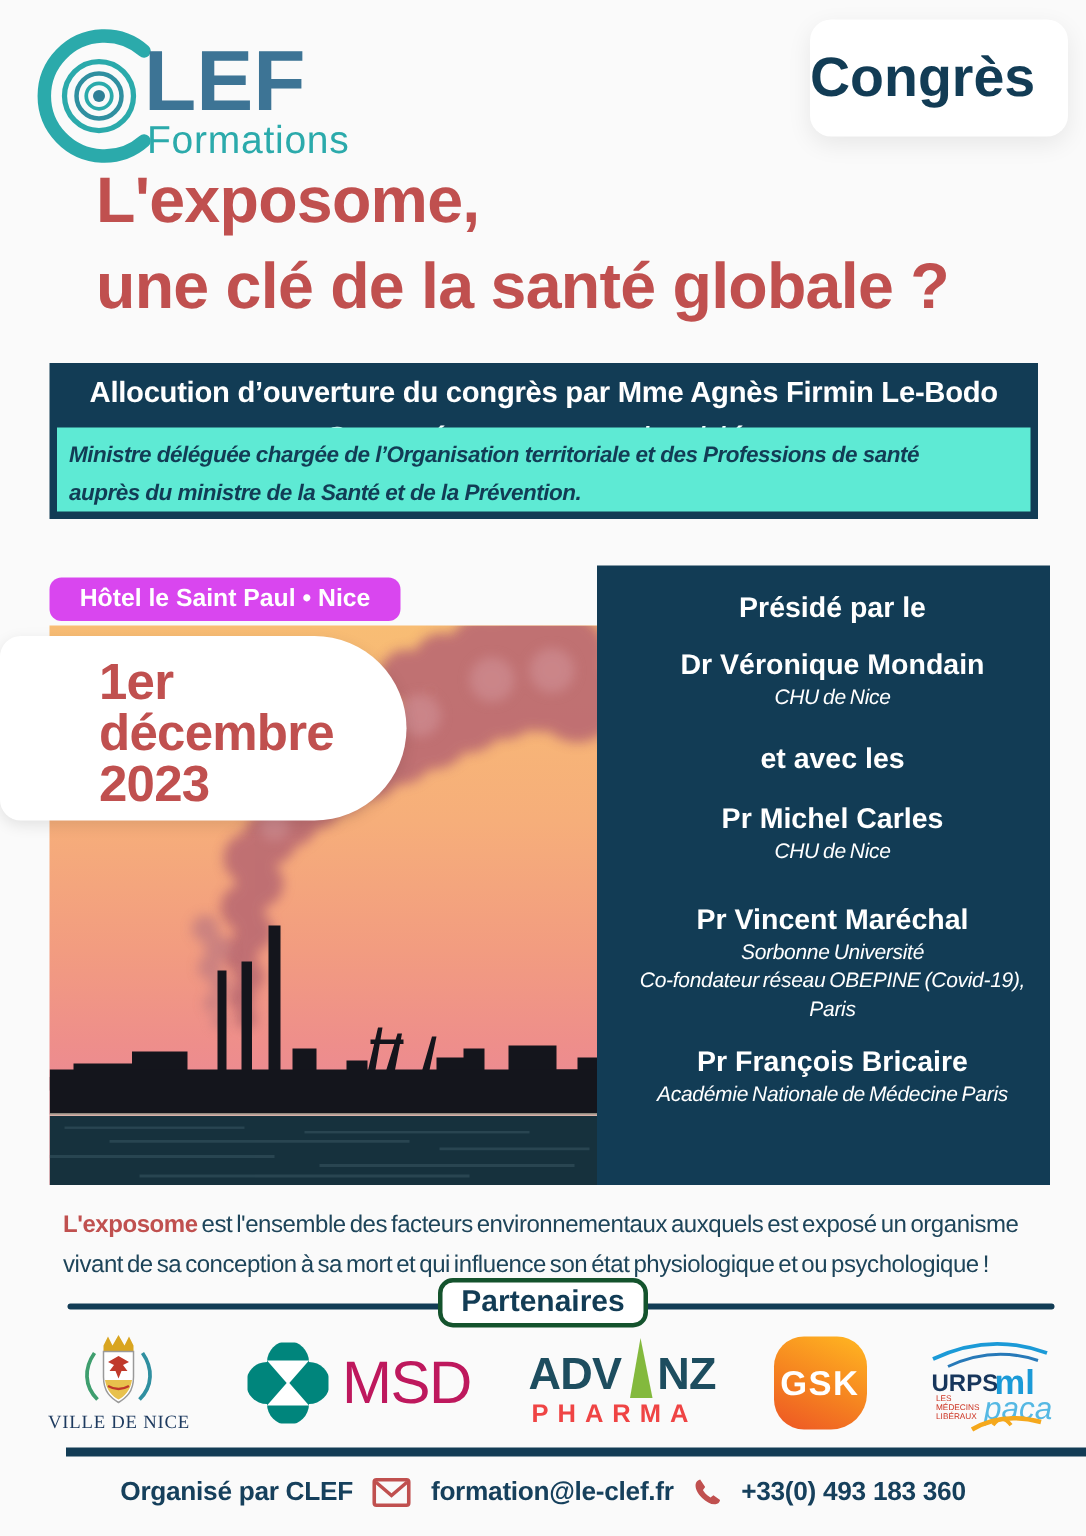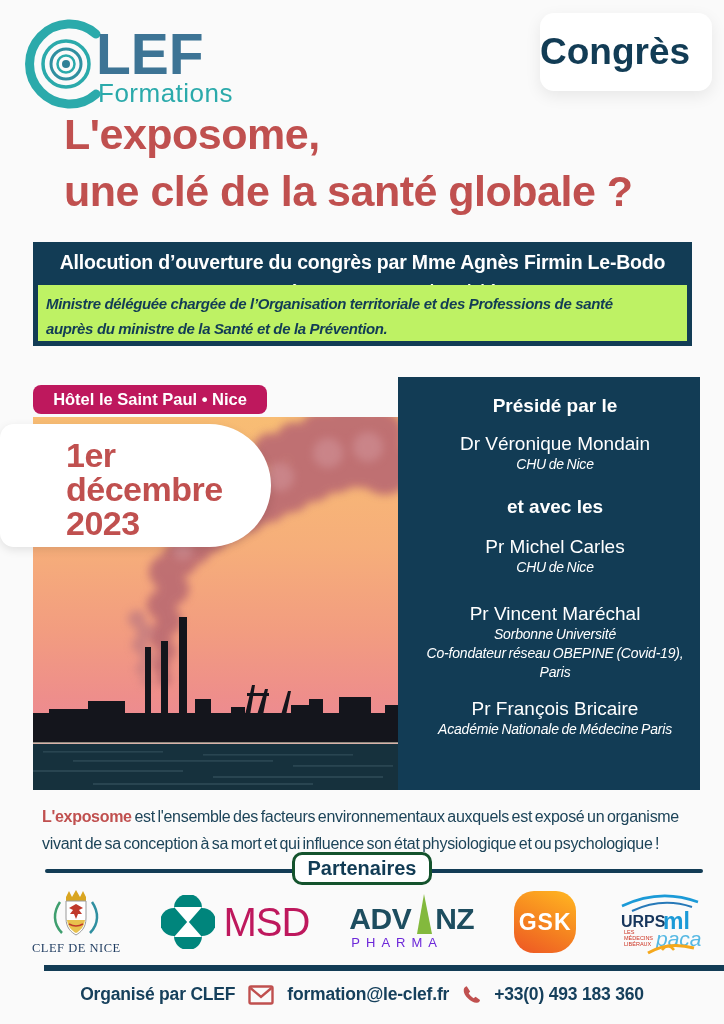--- a/index.html
+++ b/index.html
@@ -12,59 +12,59 @@
   .brand-sub{position:absolute;left:84px;top:66px;font-size:26px;color:#2baaab;letter-spacing:.5px;}
   .congres{position:absolute;left:540px;top:13px;width:172px;height:78px;background:#fff;border-radius:14px;
            box-shadow:0 5px 16px rgba(0,0,0,.08);display:flex;align-items:center;}
   .congres span{font-size:37px;font-weight:700;color:#123c55;}
   
   .title{position:absolute;left:64px;top:106px;color:#c0504f;font-weight:700;font-size:43px;line-height:57px;letter-spacing:-.5px;}
   
   .banner{position:absolute;left:33px;top:242px;width:659px;height:104px;background:#123c55;box-sizing:border-box;}
   .banner-l1{margin-top:9px;text-align:center;color:#fff;font-weight:700;font-size:19.5px;letter-spacing:-.2px;white-space:nowrap;}
   .banner-l2{margin-top:6px;text-align:center;color:#fff;font-style:italic;font-size:24px;white-space:nowrap;}
-  .minister{position:absolute;left:5px;right:5px;bottom:5px;height:56px;background:#bef264;
+  .minister{position:absolute;left:5px;right:5px;bottom:5px;height:56px;background:#5eead4;
             padding:6px 8px 0 8px;box-sizing:border-box;}
   .minister div{color:#123c55;font-weight:700;font-style:italic;font-size:15px;letter-spacing:-.35px;line-height:25px;white-space:nowrap;}
   
-  .venue{position:absolute;left:33px;top:385px;width:234px;height:29px;background:#be185d;border-radius:8px;
+  .venue{position:absolute;left:33px;top:385px;width:234px;height:29px;background:#d946ef;border-radius:8px;
          display:flex;align-items:center;justify-content:center;}
   .venue span{color:#fff;font-weight:700;font-size:16.5px;}
   .datecard{position:absolute;left:0;top:424px;width:271px;height:123px;background:#fff;
             border-radius:14px 62px 62px 14px;box-shadow:0 3px 10px rgba(0,0,0,.10);
             padding:14px 0 0 66px;box-sizing:border-box;z-index:3;}
   .datecard div{color:#c0504f;font-weight:700;font-size:34px;line-height:34px;letter-spacing:-.5px;}
   
   .photo{position:absolute;left:33px;top:417px;width:365px;height:373px;overflow:hidden;
          background:linear-gradient(180deg,#f8bd74 0%,#f6ae7a 35%,#f29c80 58%,#ee8e8b 75%,#ec8b92 82%);}
   .photo svg{position:absolute;left:0;top:0;}
   
   .panel{position:absolute;left:398px;top:377px;width:302px;height:413px;background:#123c55;
          box-sizing:border-box;padding:18px 8px 0 20px;color:#fff;z-index:2;text-align:center;}
   .p-head{font-weight:700;font-size:19px;line-height:22px;margin:0 0 16px 0;}
-  .sp-name{font-weight:400;font-size:19px;line-height:22px;}
+  .sp-name{font-weight:700;font-size:19px;line-height:22px;}
   .sp-org{font-style:italic;font-size:14px;line-height:19px;letter-spacing:-.2px;word-spacing:-1px;white-space:nowrap;}
   .g2{margin-top:22px;} .g3{margin-top:18px;} .g4{margin-top:26px;} .g5{margin-top:16px;}
   
   .definition{position:absolute;left:42px;top:803px;width:676px;font-size:16px;line-height:27px;color:#1d4459;
               letter-spacing:-.3px;word-spacing:-1.5px;}
   .definition b{color:#c0504f;font-weight:700;}
   
   .part-divider{position:absolute;left:45px;top:869px;width:658px;height:4px;background:#123c55;border-radius:2px;}
   .part-badge{position:absolute;left:0;top:852px;width:724px;display:flex;justify-content:center;}
   .part-badge span{background:#fff;border:3px solid #14532d;border-radius:10px;padding:2px 13px;
                    font-size:20px;font-weight:700;color:#123c55;}
   .logos{position:absolute;left:32px;top:884px;width:672px;height:76px;display:flex;align-items:center;justify-content:space-between;}
   .logo-item{display:flex;flex-direction:column;align-items:center;justify-content:center;}
   .nice-label{font-family:"Liberation Serif",serif;font-size:12.5px;letter-spacing:.5px;color:#1d3a5f;margin-top:1px;}
   .msd{flex-direction:row;gap:9px;}
   .msd-label{font-size:40px;font-weight:400;color:#be185d;letter-spacing:-1px;}
   .advanz-row{display:flex;align-items:flex-end;}
   .advanz-row span{font-size:30px;font-weight:700;color:#1d4d5f;letter-spacing:-.5px;line-height:30px;}
-  .advanz-pharma{font-size:13px;color:#6d28d9;letter-spacing:6px;margin-top:1px;align-self:flex-start;margin-left:2px;}
+  .advanz-pharma{font-size:17px;color:#ef4444;letter-spacing:6px;margin-top:1px;align-self:flex-start;margin-left:2px;font-weight:bold;}
   .gsk{width:62px;height:62px;border-radius:20px 20px 24px 20px;
        background:linear-gradient(205deg,#ffb321 5%,#f58220 55%,#ee5a24 95%);
        display:flex;align-items:center;justify-content:center;}
   .gsk span{color:#fff;font-weight:700;font-size:23px;letter-spacing:1px;}
   
   .foot-line{position:absolute;left:44px;top:965px;width:680px;height:6px;background:#123c55;}
   .footer{position:absolute;left:0;top:984px;width:724px;display:flex;align-items:center;justify-content:center;gap:13px;}
   .footer .ft{color:#16405c;font-weight:700;font-size:17.5px;letter-spacing:-.2px;}
   .icon-gap{display:flex;align-items:center;}
 </style>
@@ -229,21 +229,21 @@
     <div class="logo-item">
       <svg width="48" height="52" viewBox="0 0 48 52">
         <path d="M8,14 C1,24 1,36 10,45" fill="none" stroke="#3e9e6e" stroke-width="2.5"></path>
         <path d="M40,14 C47,24 47,36 38,45" fill="none" stroke="#2f8fa0" stroke-width="2.5"></path>
         <path d="M14,9 L17,3 L20,9 L24,2 L28,9 L31,3 L34,9 L34,13 L14,13 Z" fill="#d9a520"></path>
         <path d="M14,13 H34 V30 C34,40 29,44 24,47 C19,44 14,40 14,30 Z" fill="#ffffff" stroke="#9a9a9a" stroke-width="1"></path>
         <path d="M24,16 L17,20 L21,22 L18,26 L22,26 L24,31 L26,26 L30,26 L27,22 L31,20 Z" fill="#c0392b"></path>
         <path d="M15,32 H33 C32,39 28,43 24,45 C20,43 16,39 15,32 Z" fill="#e8c14d"></path>
         <path d="M17,36 Q24,40 31,36" fill="none" stroke="#c0392b" stroke-width="1.5"></path>
       </svg>
-      <div class="nice-label">CLEF DE NICE</div>
+      <div class="nice-label">VILLE DE NICE</div>
     </div>
 
     <div class="logo-item msd">
       <svg width="54" height="54" viewBox="0 0 54 54">
         <g fill="#00857C">
           <circle cx="27" cy="13" r="14"></circle>
             <circle cx="27" cy="41" r="14"></circle>
           <circle cx="13" cy="27" r="14"></circle>
             <circle cx="41" cy="27" r="14"></circle>
         </g>

